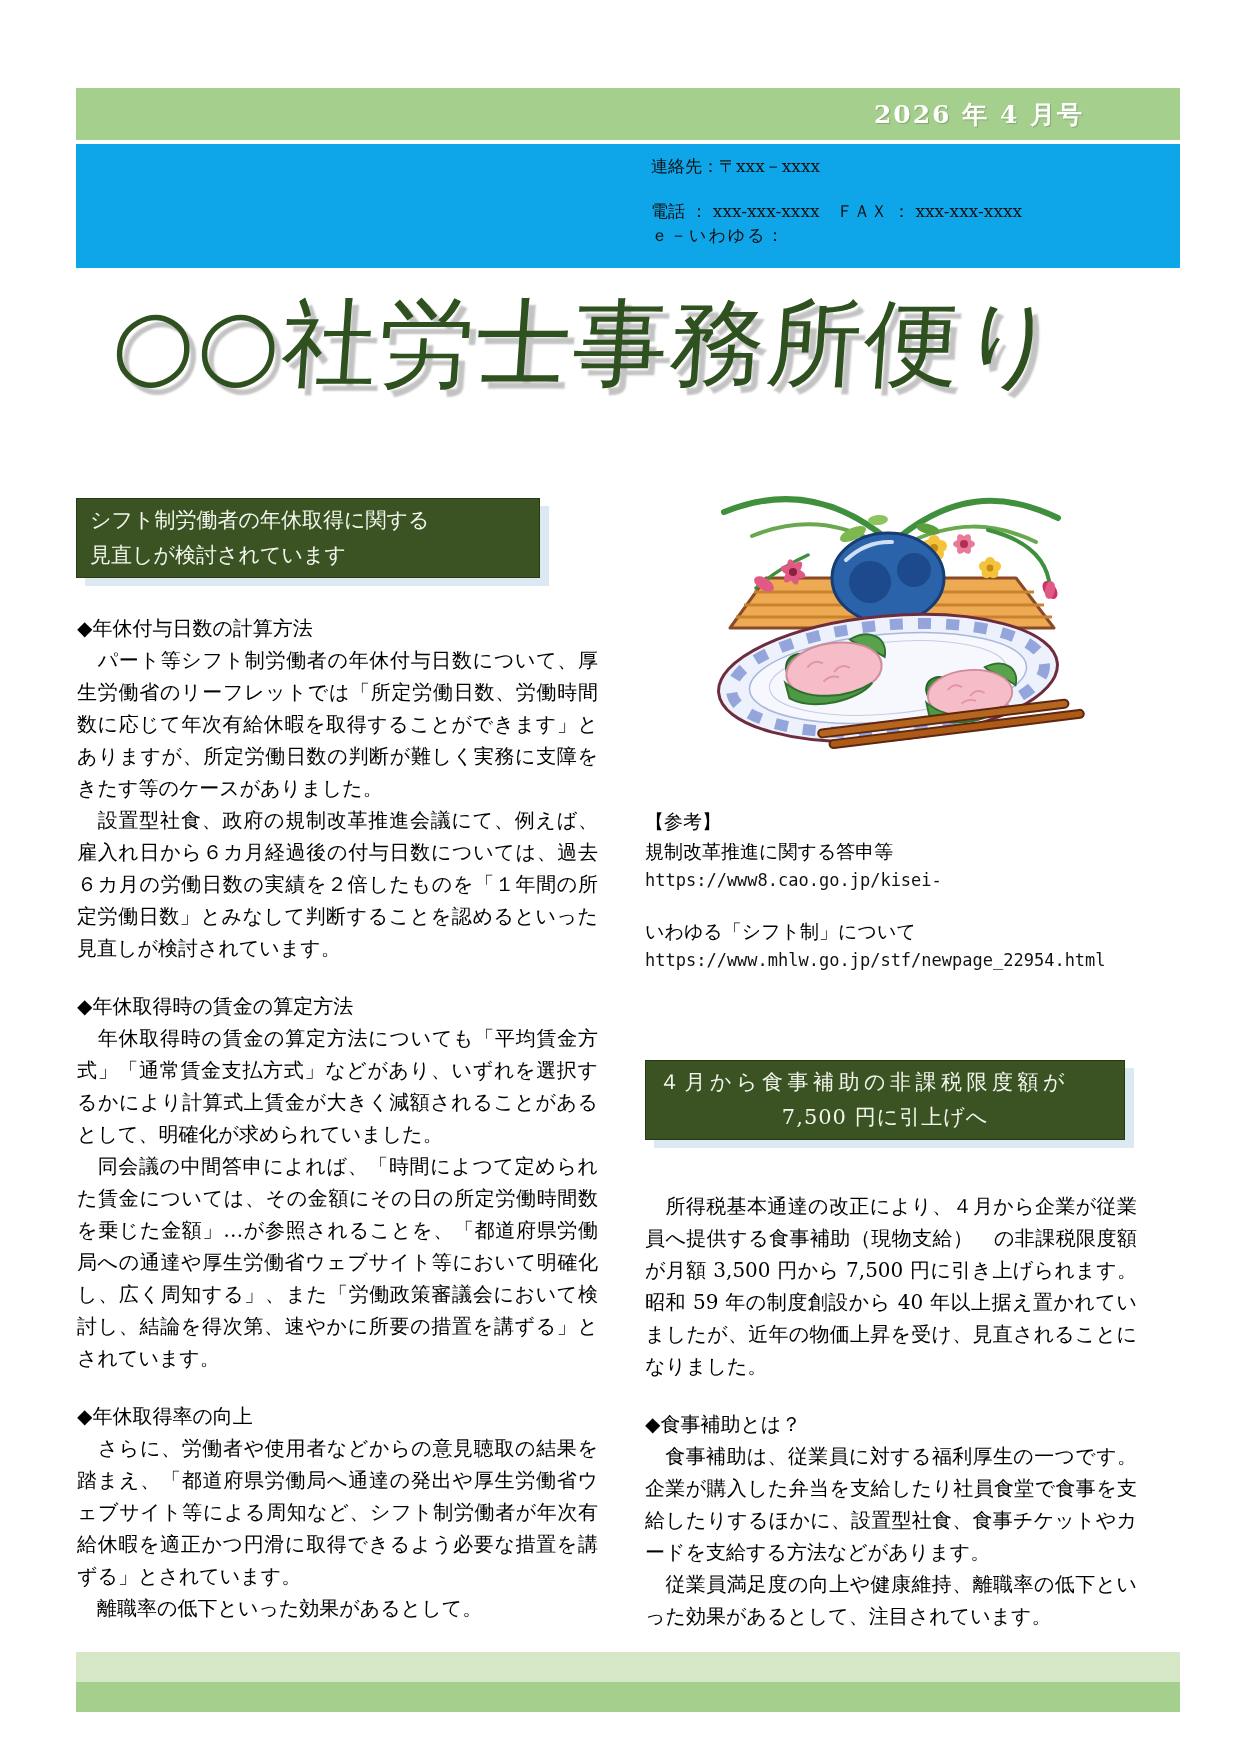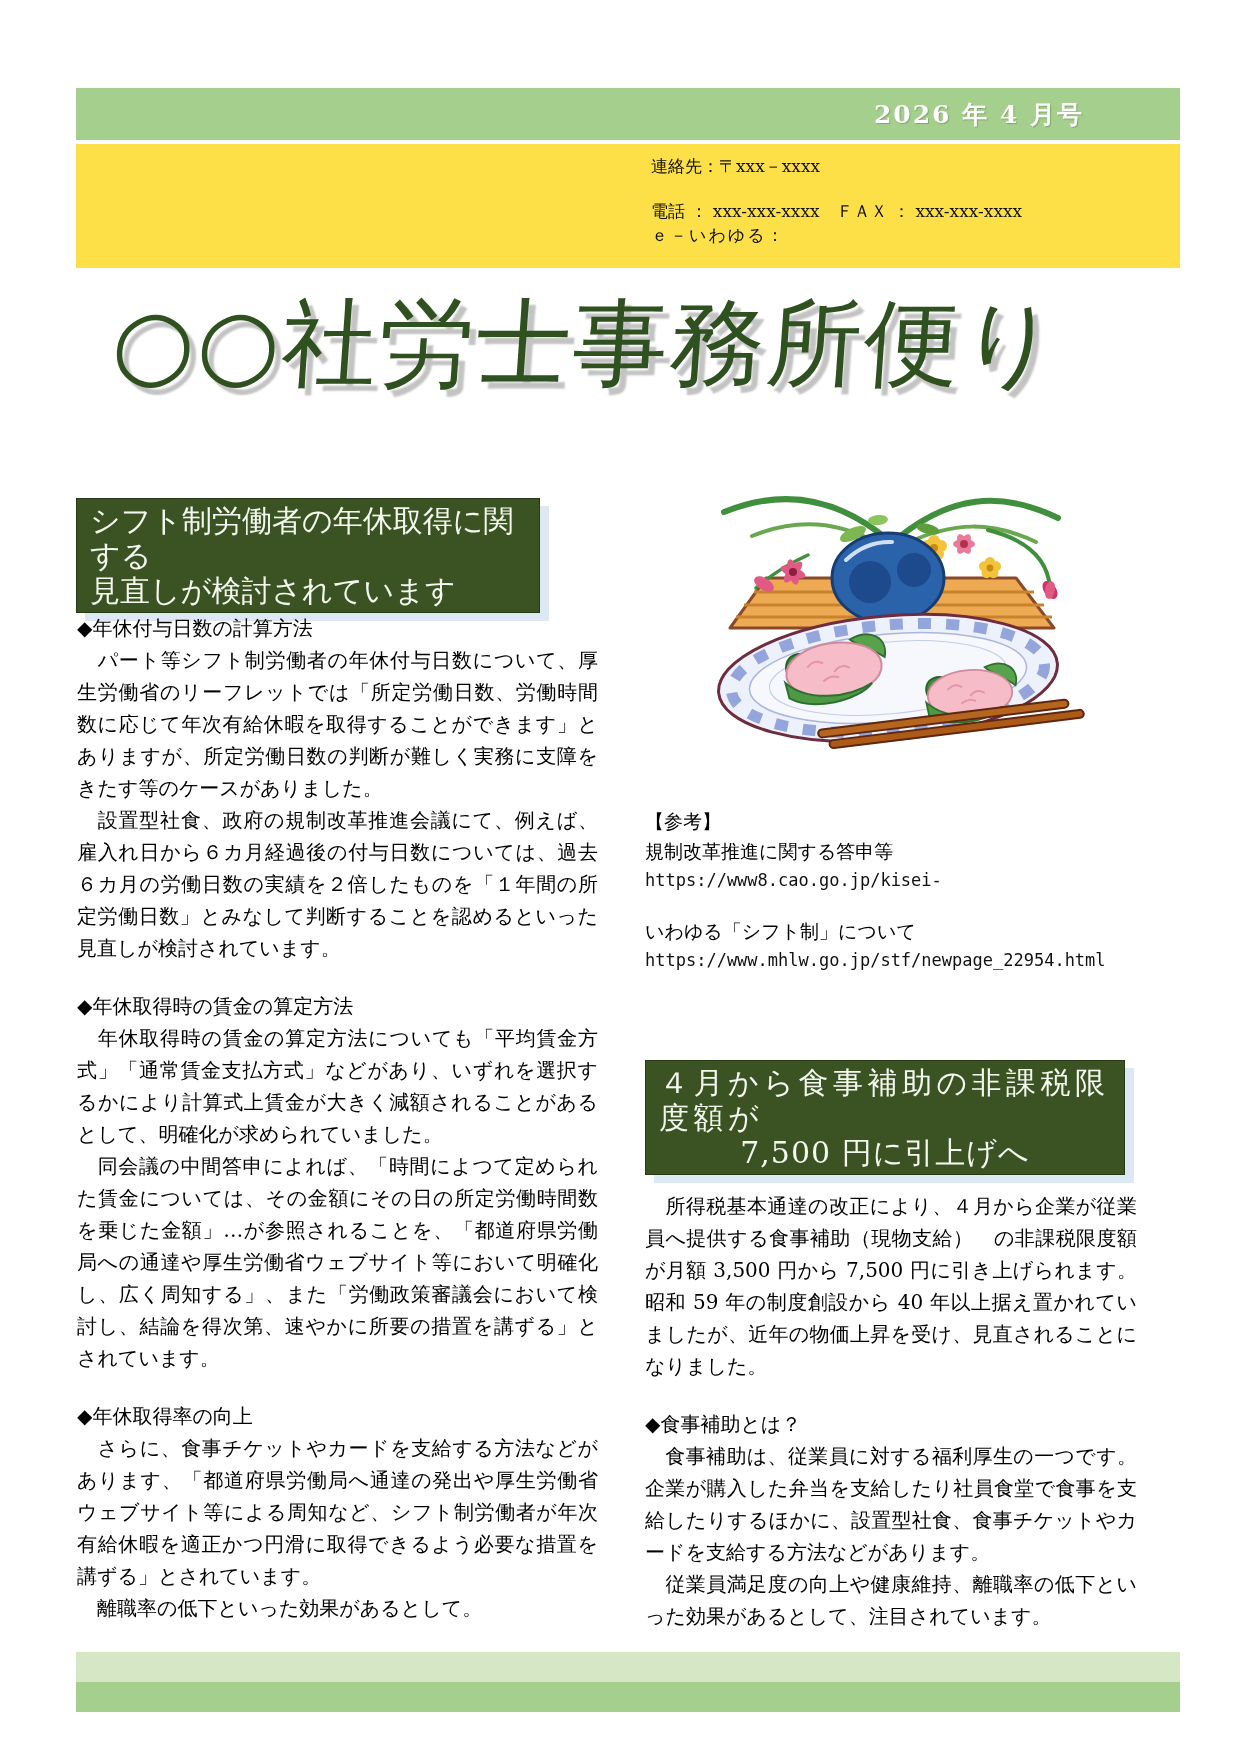--- a/index.html
+++ b/index.html
@@ -13,40 +13,40 @@
     background:#a5cf8c;
     font-weight:bold;
   }
   .issue{
     position:absolute;right:96px;top:0;line-height:54px;
     color:#ffffff;font-size:25px;letter-spacing:2px;
     text-shadow:1px 1px 1px rgba(110,145,90,.65);
   }
   .contact-band{
     position:absolute;left:76px;top:144px;width:1104px;height:124px;
-    background:#fde047;
+    background:#0ea5e9;
   }
   .contact{
     position:absolute;left:575px;top:12px;font-size:17px;line-height:21px;color:#111;
   }
   .contact .l2{margin-top:24px;}
   .contact .l3{margin-top:3px;letter-spacing:2px;}
   
   .masthead{
     position:absolute;left:112px;top:268px;width:1030px;height:160px;
     font-size:95px;line-height:150px;white-space:nowrap;
     color:#2f501f;letter-spacing:2px;
     text-shadow:7px 7px 2px #c3c3c3;
     transform:skewX(-4deg);
   }
   
   .headbox{
     position:absolute;background:#3b5323;border:1px solid #263a14;
     box-shadow:9px 8px 0 #dce9f2;
-    color:#f3f7ee;font-size:30px;line-height:35px;
+    color:#f3f7ee;font-size:21px;line-height:35px;
     padding:4px 13px;
   }
   .headbox .hl{display:block;}
   #headbox-left{left:76px;top:498px;width:436px;}
   #headbox-right{left:645px;top:1060px;width:452px;}
   #headbox-right .hl1{letter-spacing:4.5px;}
   #headbox-right .hl2{letter-spacing:1px;text-align:center;}
   
   .coltext{font-size:20px;line-height:32px;text-align:justify;}
   .coltext p{margin:0;}
@@ -97,21 +97,21 @@
       <p>　パート等シフト制労働者の年休付与日数について、厚生労働省のリーフレットでは「所定労働日数、労働時間数に応じて年次有給休暇を取得することができます」とありますが、所定労働日数の判断が難しく実務に支障をきたす等のケースがありました。</p>
       <p>　設置型社食、政府の規制改革推進会議にて、例えば、雇入れ日から６カ月経過後の付与日数については、過去６カ月の労働日数の実績を２倍したものを「１年間の所定労働日数」とみなして判断することを認めるといった見直しが検討されています。</p>
     </div>
     <div class="sec">
       <p class="sec-h">◆年休取得時の賃金の算定方法</p>
       <p>　年休取得時の賃金の算定方法についても「平均賃金方式」「通常賃金支払方式」などがあり、いずれを選択するかにより計算式上賃金が大きく減額されることがあるとして、明確化が求められていました。</p>
       <p>　同会議の中間答申によれば、「時間によつて定められた賃金については、その金額にその日の所定労働時間数を乗じた金額」…が参照されることを、「都道府県労働局への通達や厚生労働省ウェブサイト等において明確化し、広く周知する」、また「労働政策審議会において検討し、結論を得次第、速やかに所要の措置を講ずる」とされています。</p>
     </div>
     <div class="sec">
       <p class="sec-h">◆年休取得率の向上</p>
-      <p>　さらに、食事チケットやカードを支給する方法などがあります、「都道府県労働局へ通達の発出や厚生労働省ウェブサイト等による周知など、シフト制労働者が年次有給休暇を適正かつ円滑に取得できるよう必要な措置を講ずる」とされています。</p>
+      <p>　さらに、労働者や使用者などからの意見聴取の結果を踏まえ、「都道府県労働局へ通達の発出や厚生労働省ウェブサイト等による周知など、シフト制労働者が年次有給休暇を適正かつ円滑に取得できるよう必要な措置を講ずる」とされています。</p>
       <p>　離職率の低下といった効果があるとして。</p>
     </div>
   </div>
 
   <div id="illustration">
     <svg width="404" height="300" viewBox="0 0 404 300" xmlns="http://www.w3.org/2000/svg">
 
       <g>
         <path d="M78,118 L328,118 L366,168 L42,168 Z" fill="#edaa52" stroke="#8a4a28" stroke-width="3" stroke-linejoin="round"></path>
         <path d="M66,132 L346,132" stroke="#c9832f" stroke-width="3" fill="none"></path>

